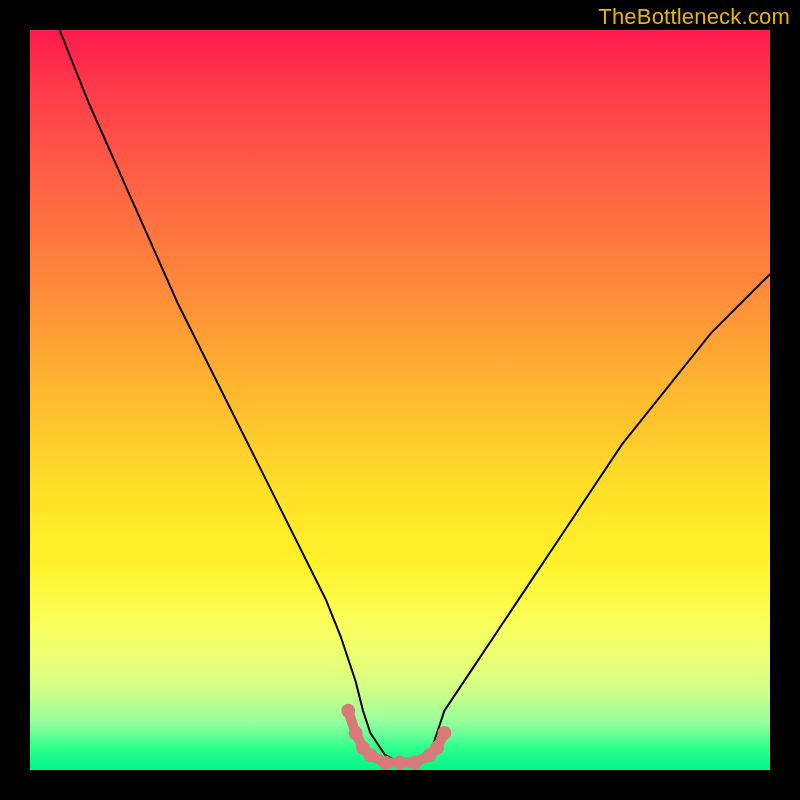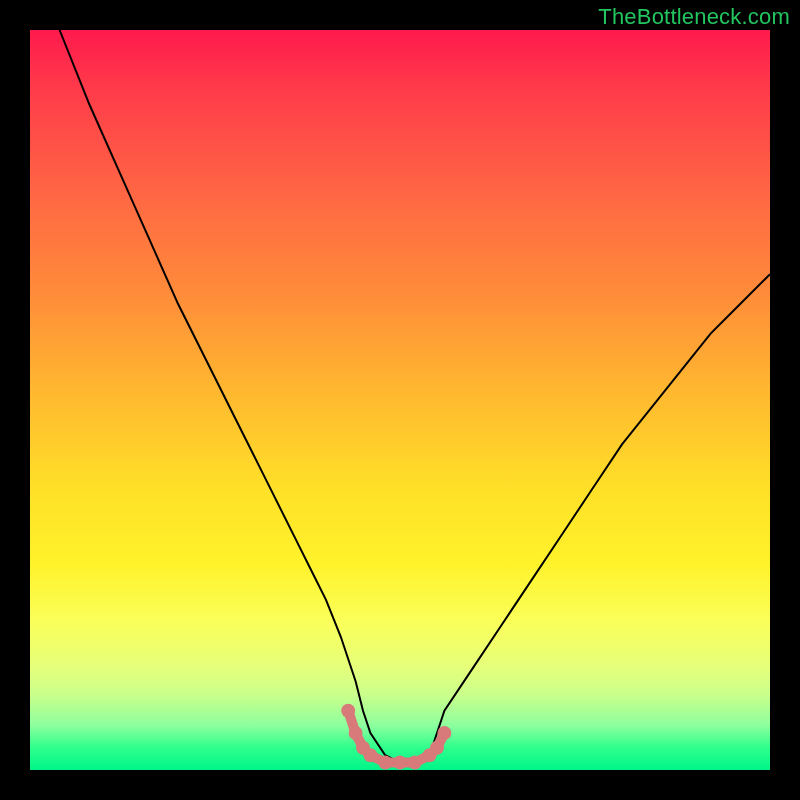--- a/index.html
+++ b/index.html
@@ -39,21 +39,21 @@
       #c8ff8c 90%,
       #8cff9e 94%,
       #2fff8c 97%,
       #00f58a 100%
     );
   }
   .watermark {
     position: absolute;
     top: 4px;
     right: 10px;
-    color: #22c55e;
+    color: #eab308;
     font-size: 22px;
     font-weight: 500;
     letter-spacing: 0.2px;
     user-select: none;
   }
   svg.curve {
     position: absolute;
     top: 0; left: 0;
     width: 740px;
     height: 740px;

